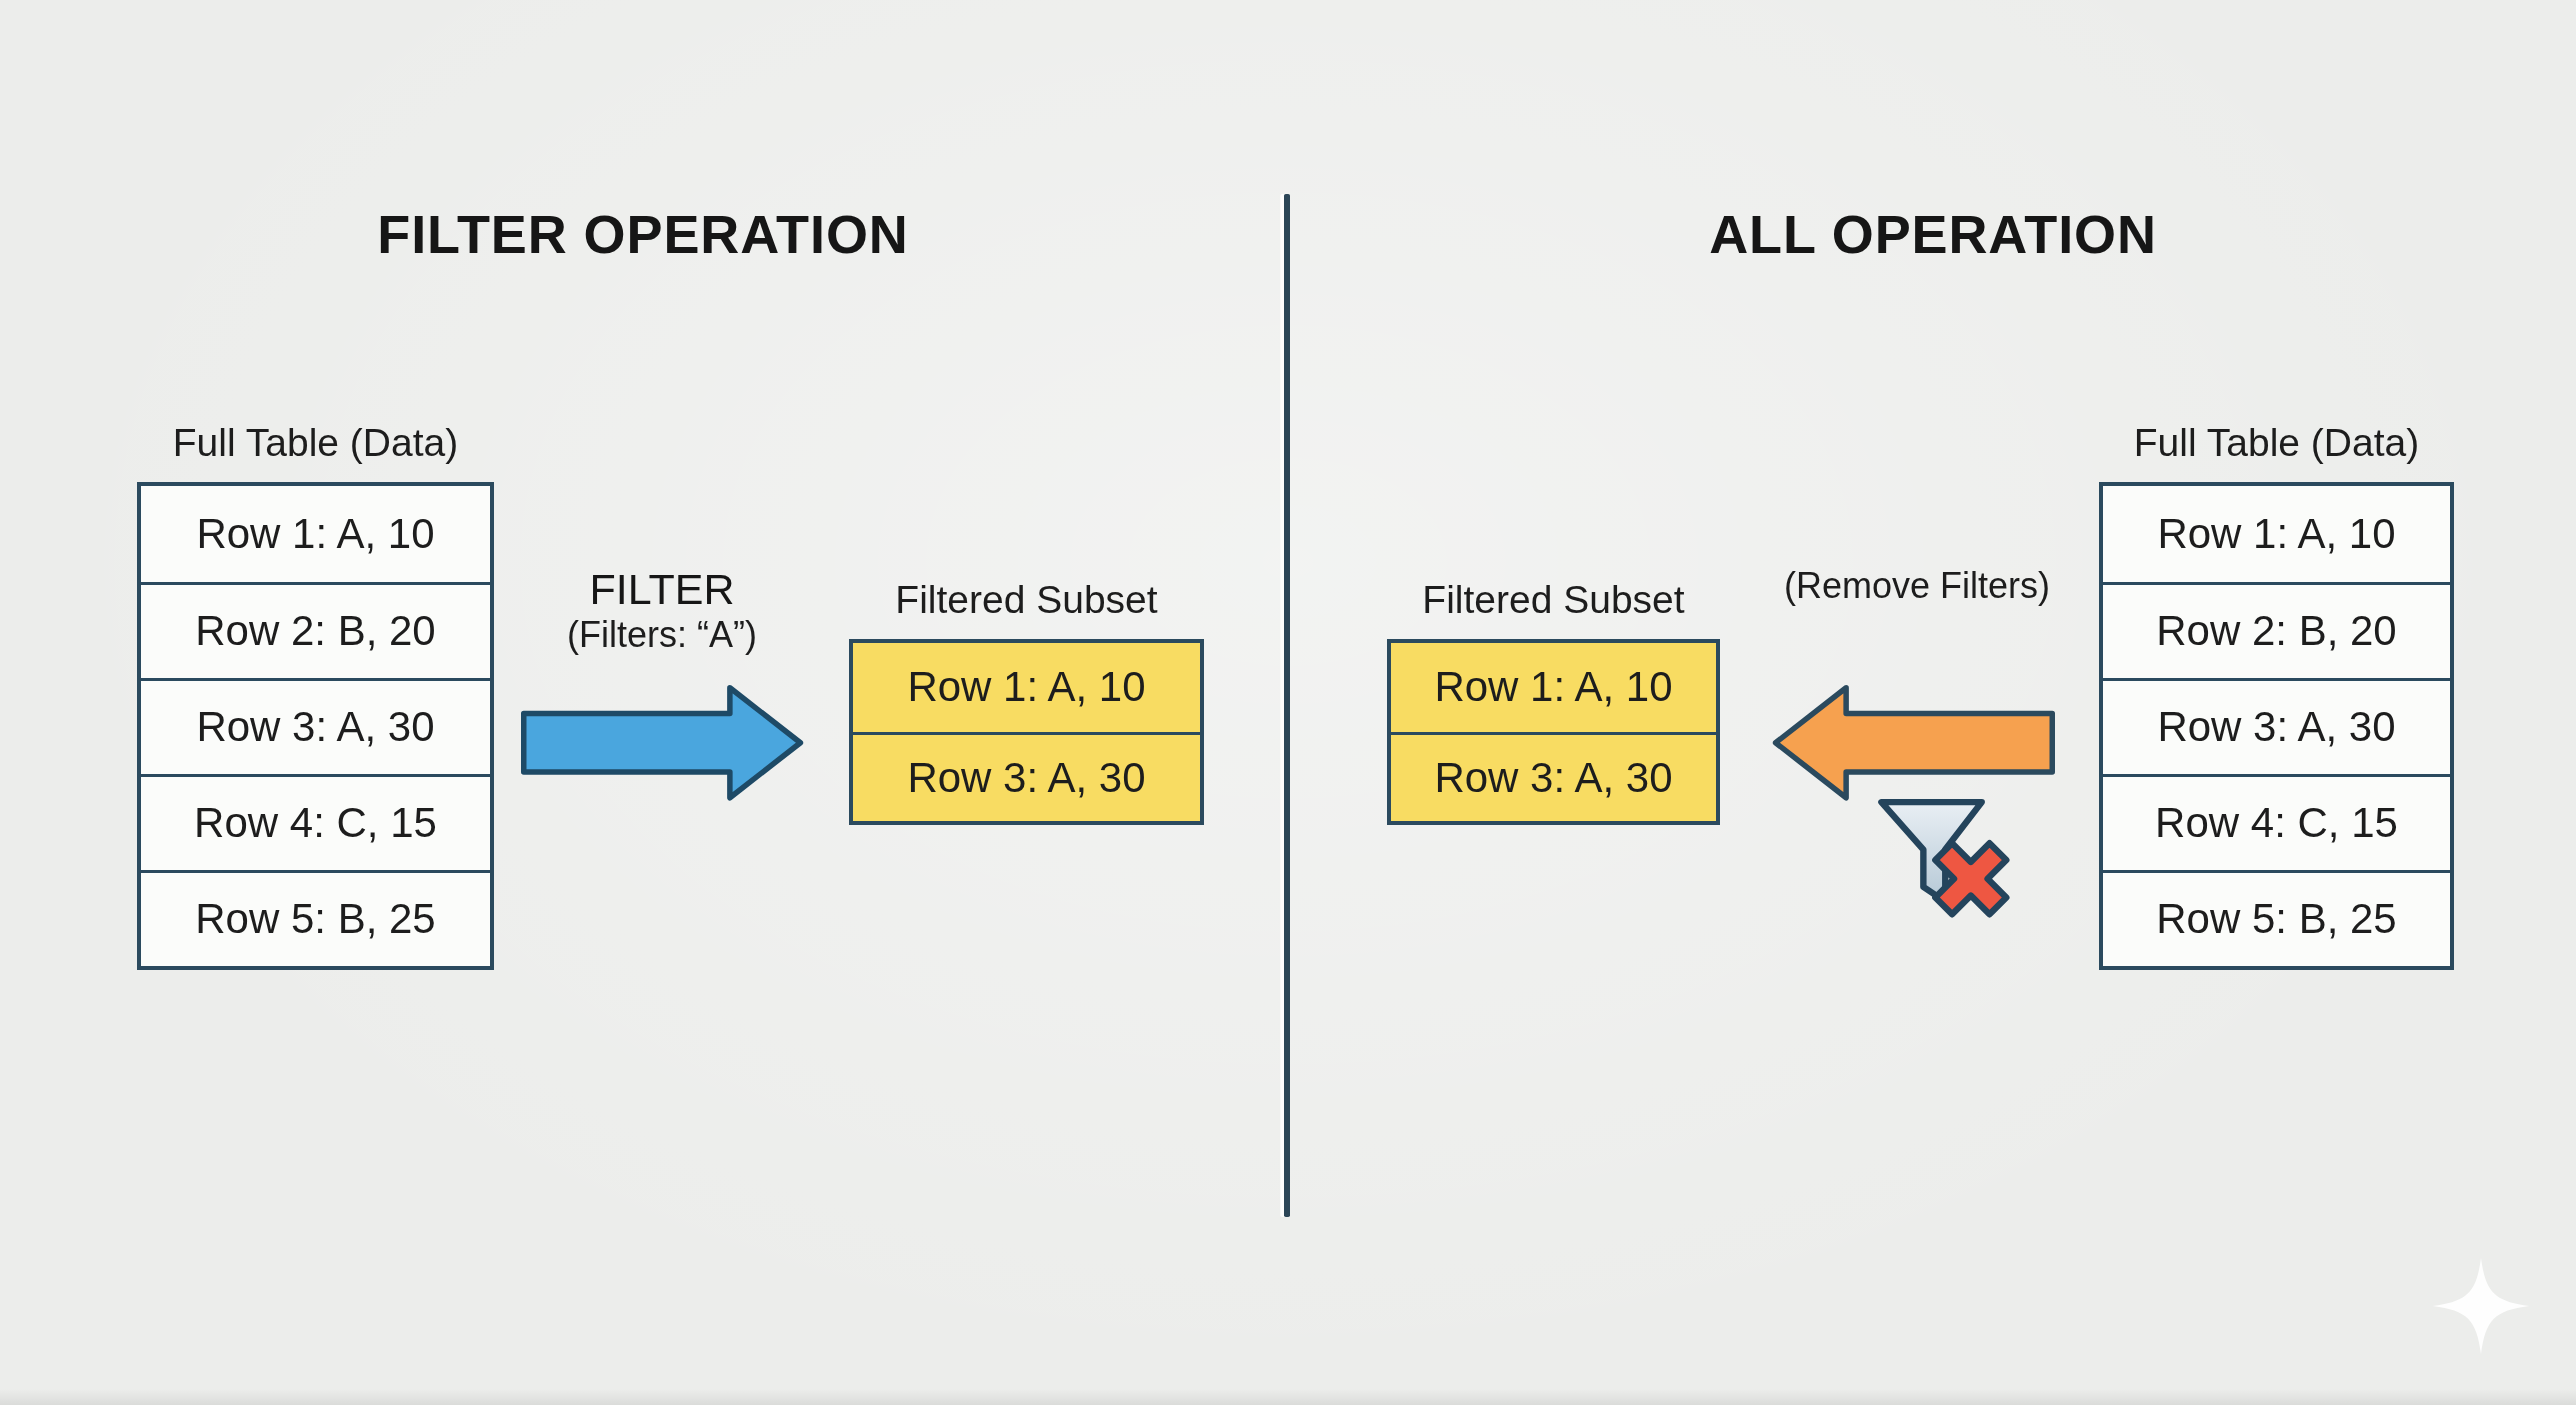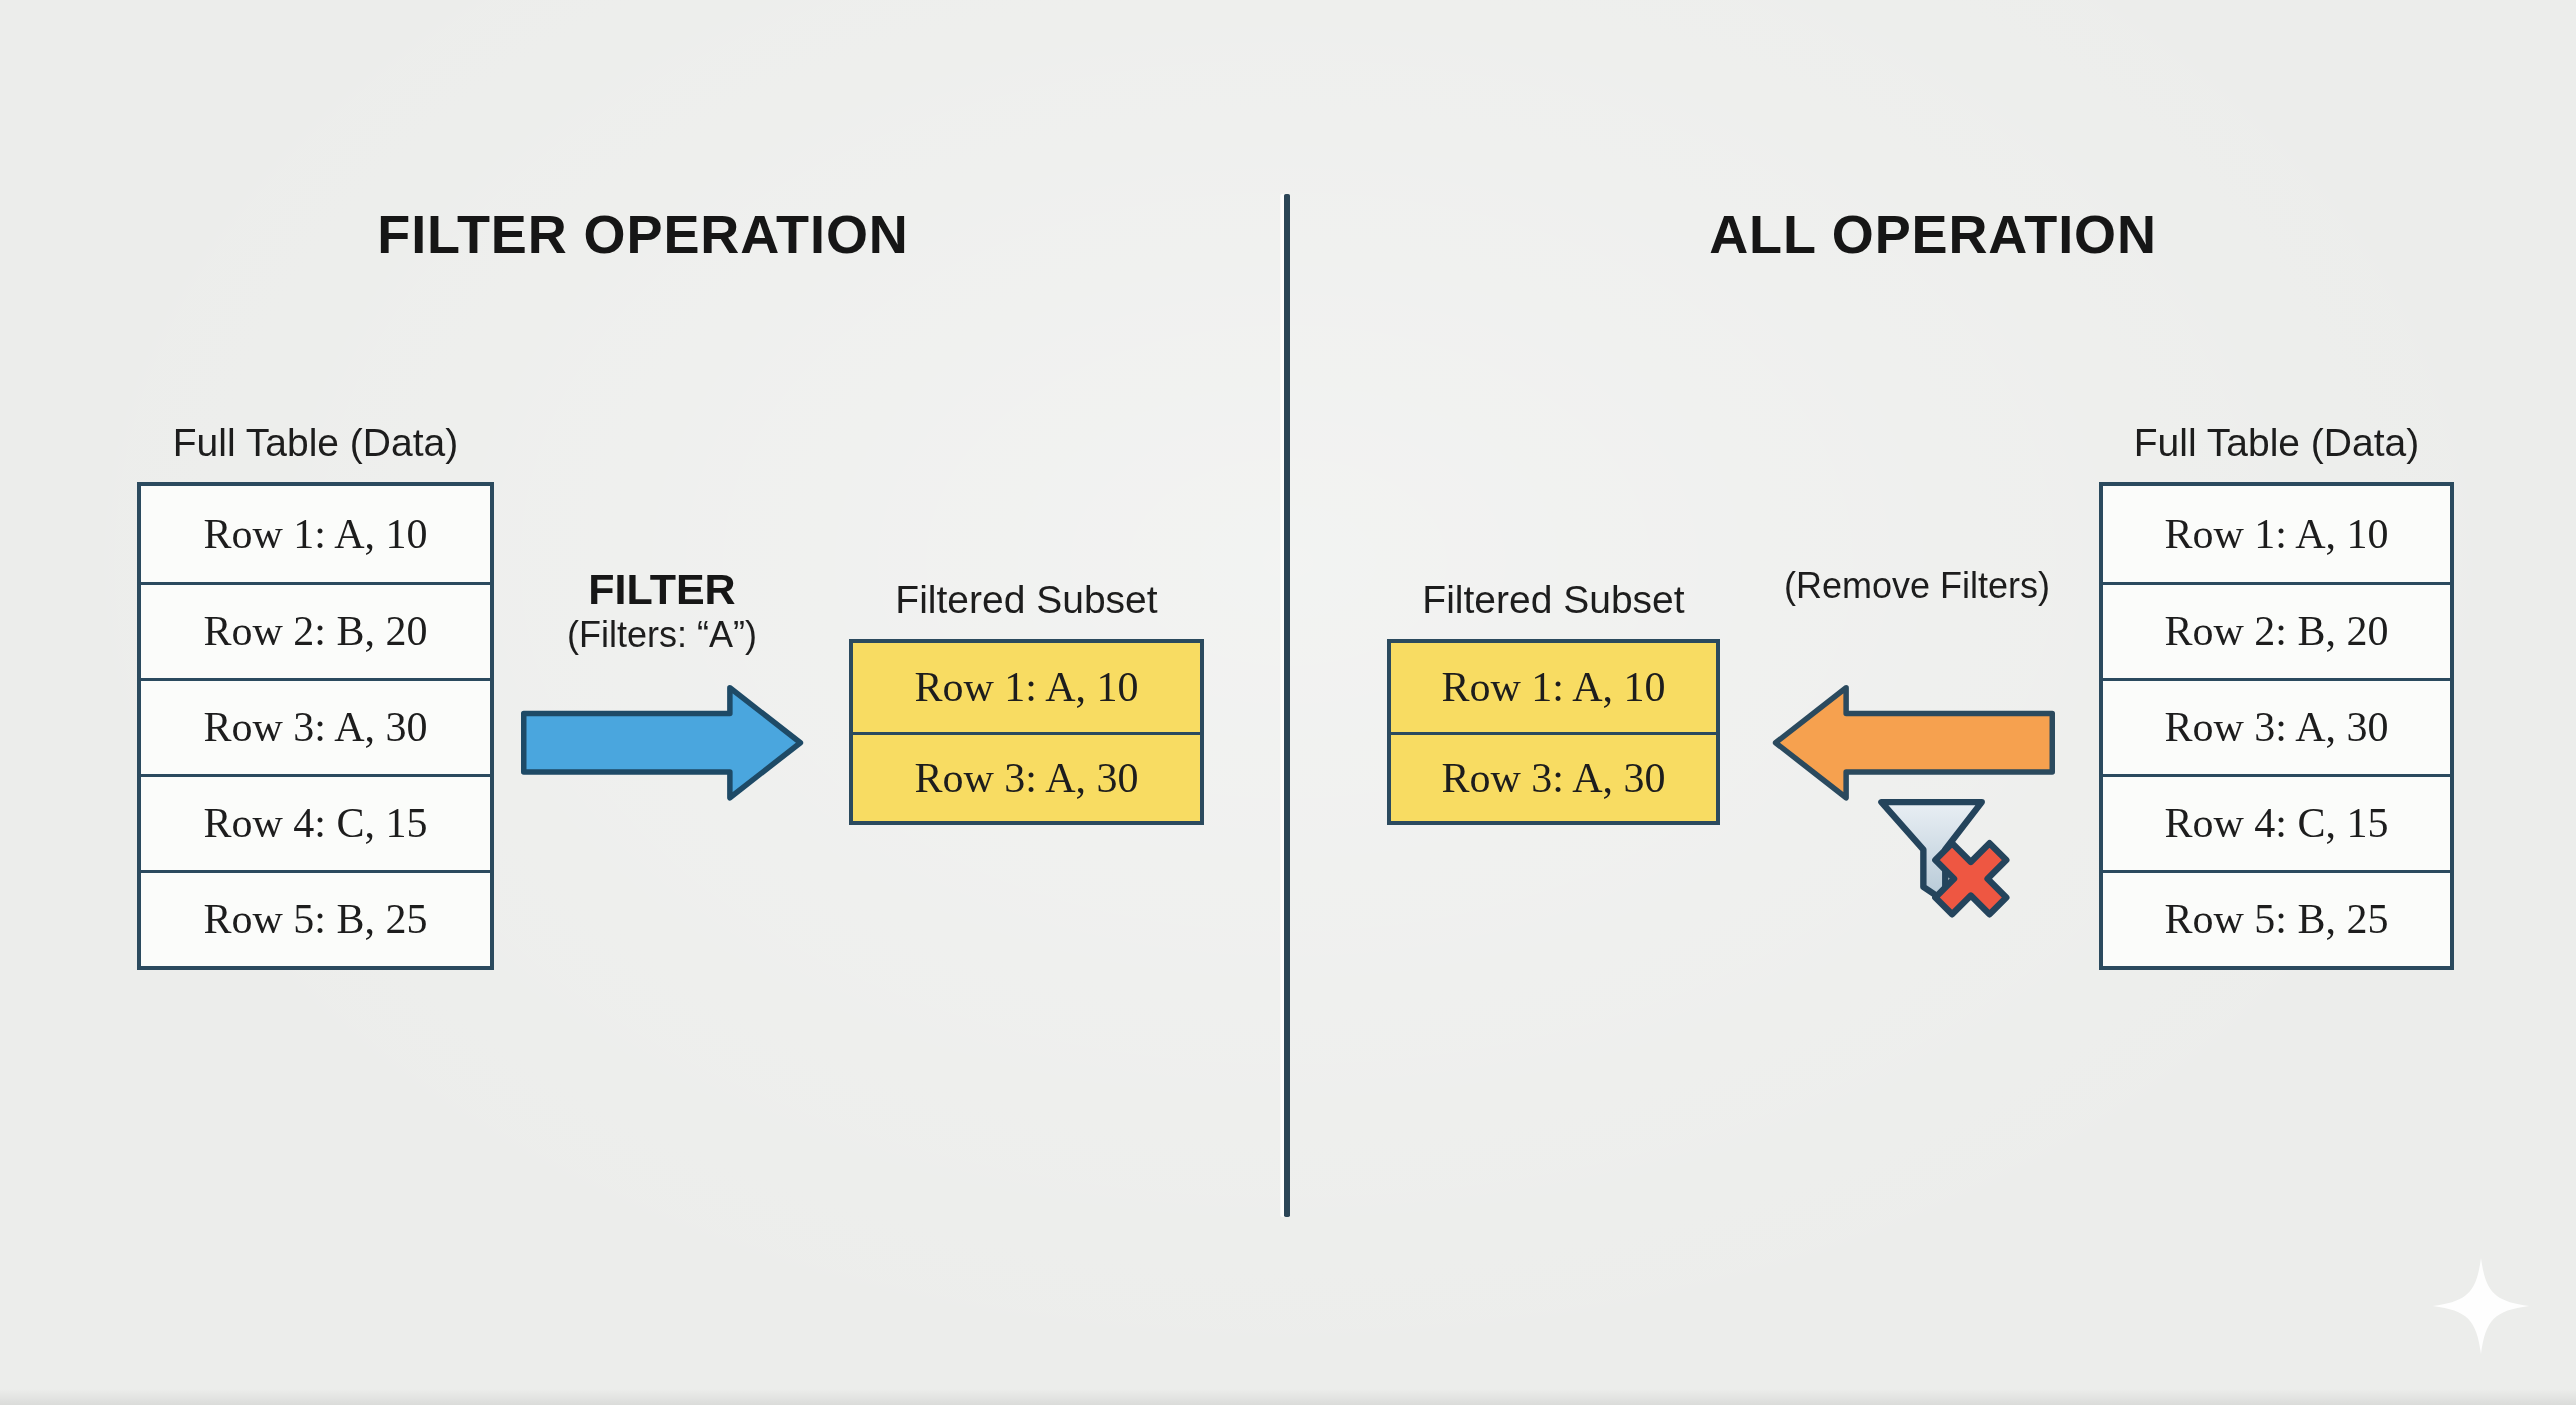--- a/index.html
+++ b/index.html
@@ -50,41 +50,40 @@
   .table-label {
     text-align: center;
     font-size: 39px;
     color: #1d1d1d;
     margin-bottom: 16.5px;
     white-space: nowrap;
   }
   .data-table {
     border: 4.6px solid #2b4a5e;
     background: #2b4a5e;
-    font-family: Liberation Serif, serif;
   }
   .data-table .row {
     height: 96px;
     background: #fbfcfa;
     display: flex;
     align-items: center;
     justify-content: center;
     font-size: 42px;
     color: #1d1d1d;
     white-space: nowrap;
   }
   .data-table .row + .row { border-top: 3.7px solid #2b4a5e; }
   .data-table.highlight .row { background: #f8dc62; height: 89px; }
 
   .op-label {
     position: absolute;
     text-align: center;
     line-height: 1.15;
   }
-  .op-name   { font-size: 43px; font-weight: 700; color: #161616; }
+  .op-name   { font-size: 43px; font-weight: 400; color: #161616; }
   .op-detail { font-size: 36px; color: #1d1d1d; white-space: nowrap; }
 
   .arrow-svg, .icon-svg, .sparkle-svg { position: absolute; display: block; }
 </style>
 </head>
 <body>
 
 <div class="canvas">
 
   <div class="section-title right-side">ALL OPERATION</div>

